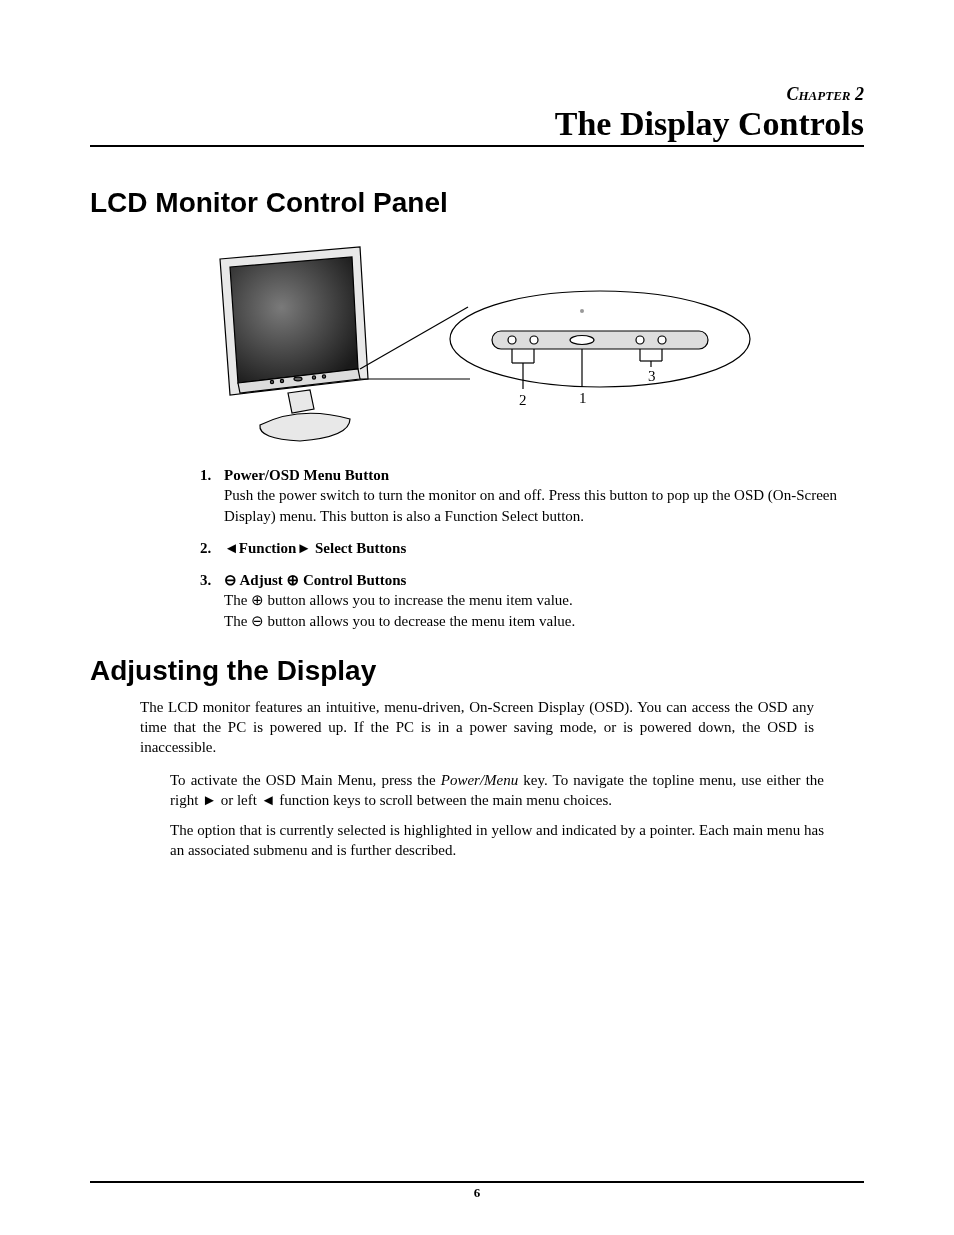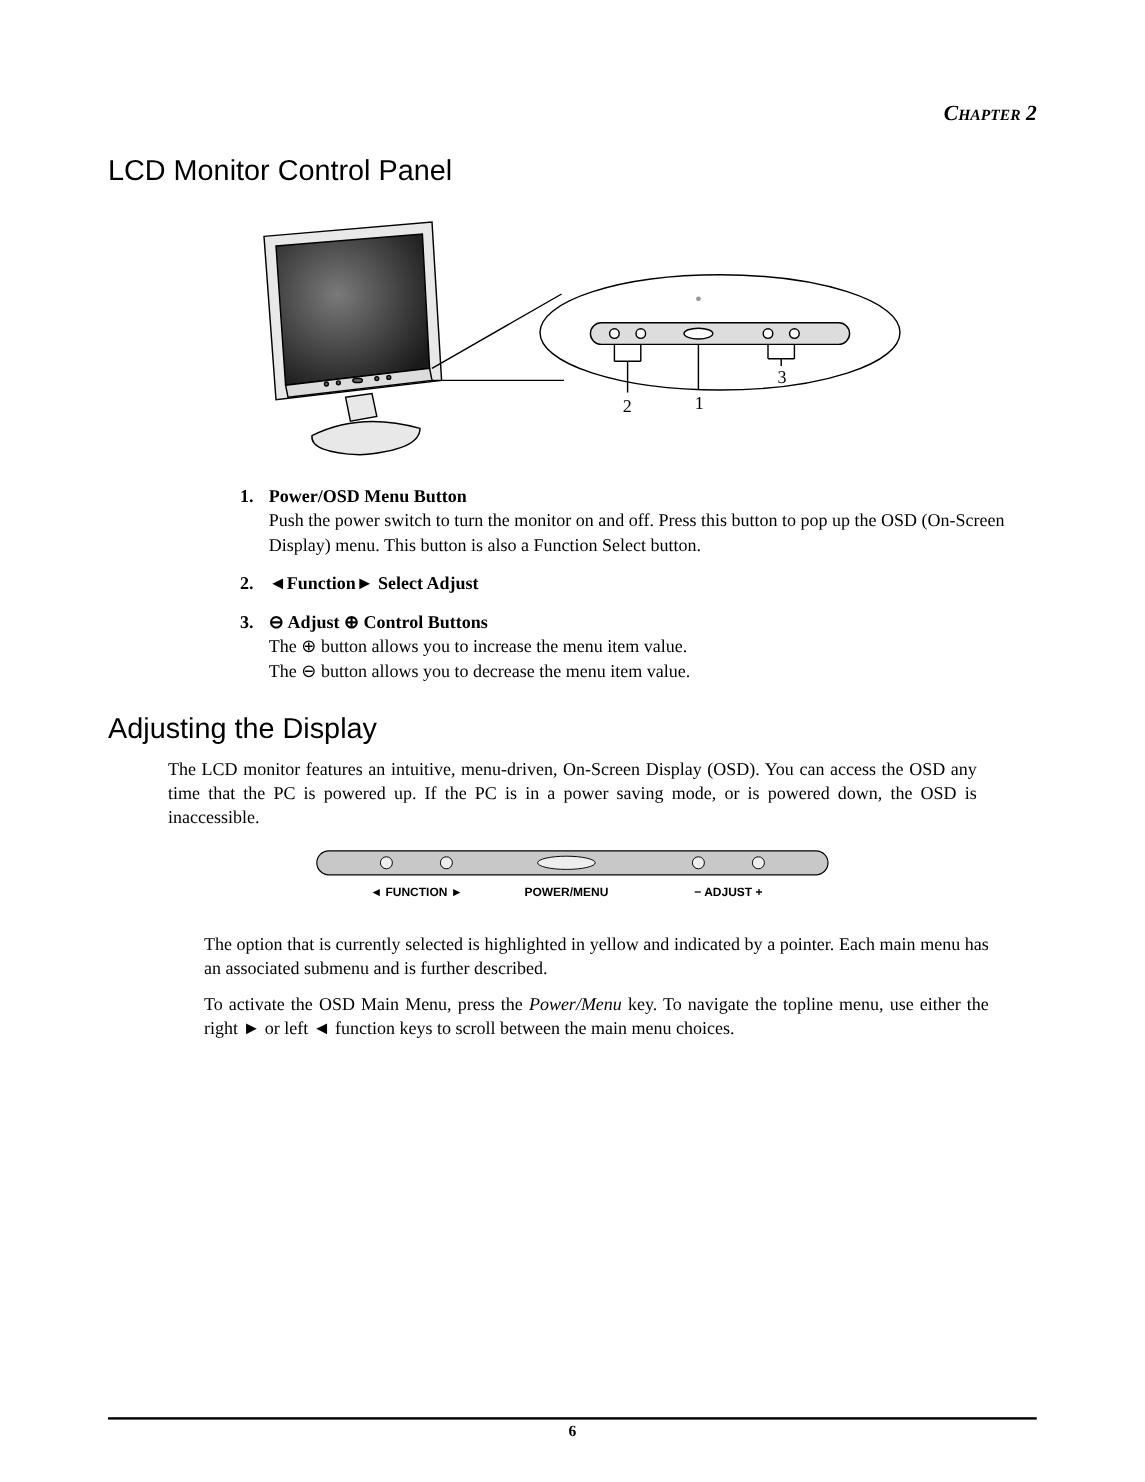--- a/index.html
+++ b/index.html
@@ -28,22 +28,22 @@
     text-align: right;
     font-family: "Times New Roman", serif;
     font-weight: bold;
     font-size: 34px;
     border-bottom: 2px solid #000;
     padding-bottom: 2px;
     margin-bottom: 40px;
   }
   h2.section {
     font-family: Arial, Helvetica, sans-serif;
-    font-weight: normal;
-    font-size: 24px;
+    font-weight: bold;
+    font-size: 28px;
     margin: 24px 0 10px 0;
   }
   .figure {
     margin: 8px 0 12px 110px;
   }
   .list-block {
     margin-left: 110px;
     margin-right: 0;
     font-size: 15px;
     line-height: 1.35;
@@ -95,20 +95,21 @@
     padding-top: 2px;
   }
   .sym { font-family: Arial, sans-serif; }
 </style>
 </head>
 <body>
 
 <div class="page">
 
   <div class="chapter">Chapter 2</div>
+  <div class="title">The Display Controls</div>
 
   <h2 class="section">LCD Monitor Control Panel</h2>
 
   <div class="figure">
     <svg width="560" height="220" viewBox="0 0 560 220">
 
       <g stroke="#000" stroke-width="1.2" fill="none">
 
         <path d="M20 30 L160 18 L168 150 L30 166 Z" fill="#e8e8e8"></path>
 
@@ -169,56 +170,43 @@
       <div class="body">
         <span class="label">Power/OSD Menu Button</span><br>
         <span>Push the power switch to turn the monitor on and off.  Press this button to pop up the OSD (On-Screen Display) menu. This button is also a Function Select button.</span>
       </div>
     </div>
 
     <div class="item">
       <div class="num">2.</div>
       <div class="body">
         <span class="label">
-          <span class="sym">◄</span><span>Function</span><span class="sym">►</span> <span>Select Adjust</span>
+          <span class="sym">◄</span><span>Function</span><span class="sym">►</span> <span>Select Buttons</span>
         </span><br>
       </div>
     </div>
 
     <div class="item">
       <div class="num">3.</div>
       <div class="body">
         <span class="label">
           <span class="sym">⊖</span><span> Adjust </span><span class="sym">⊕</span><span> Control Buttons</span>
         </span><br>
         <span><span>The </span><span class="sym">⊕</span><span> button allows you to increase the menu item value.</span></span><br>
         <span><span>The </span><span class="sym">⊖</span><span> button allows you to decrease the menu item value.</span></span>
       </div>
     </div>
   </div>
 
   <h2 class="section">Adjusting the Display</h2>
   <div class="para">The LCD monitor features an intuitive, menu-driven, On-Screen Display (OSD). You can access the OSD any time that the PC is powered up. If the PC is in a power saving mode, or is powered down, the OSD is inaccessible.</div>
 
-  <div class="control-strip">
-    <svg width="430" height="48" viewBox="0 0 430 48">
-      <rect x="2" y="2" width="426" height="20" rx="10" fill="#c8c8c8" stroke="#000" stroke-width="1"></rect>
-      <circle cx="60" cy="12" r="5" fill="#eee" stroke="#000" stroke-width="0.8"></circle>
-      <circle cx="110" cy="12" r="5" fill="#eee" stroke="#000" stroke-width="0.8"></circle>
-      <ellipse cx="210" cy="12" rx="24" ry="5.5" fill="#eee" stroke="#000" stroke-width="0.8"></ellipse>
-      <circle cx="320" cy="12" r="5" fill="#eee" stroke="#000" stroke-width="0.8"></circle>
-      <circle cx="370" cy="12" r="5" fill="#eee" stroke="#000" stroke-width="0.8"></circle>
-      <text x="85" y="40" text-anchor="middle" font-family="Arial" font-weight="bold" font-size="10">◄ FUNCTION ►</text>
-      <text x="210" y="40" text-anchor="middle" font-family="Arial" font-weight="bold" font-size="10">POWER/MENU</text>
-      <text x="345" y="40" text-anchor="middle" font-family="Arial" font-weight="bold" font-size="10">− ADJUST +</text>
-    </svg>
-  </div>
-
-
-  <div class="para2">The option that is currently selected is highlighted in yellow and indicated by a pointer.  Each main menu has an associated submenu and is further described.</div>
+
+
   <div class="para2">
     <span>To activate the OSD Main Menu, press the </span><em>Power/Menu</em><span> key. To navigate the topline menu, use either the right ► or left ◄ function keys to scroll between the main menu choices.</span>
   </div>
+  <div class="para2">The option that is currently selected is highlighted in yellow and indicated by a pointer.  Each main menu has an associated submenu and is further described.</div>
 
   <div class="footer">
     <span>6</span>
   </div>
 </div>
 
 </body></html>

